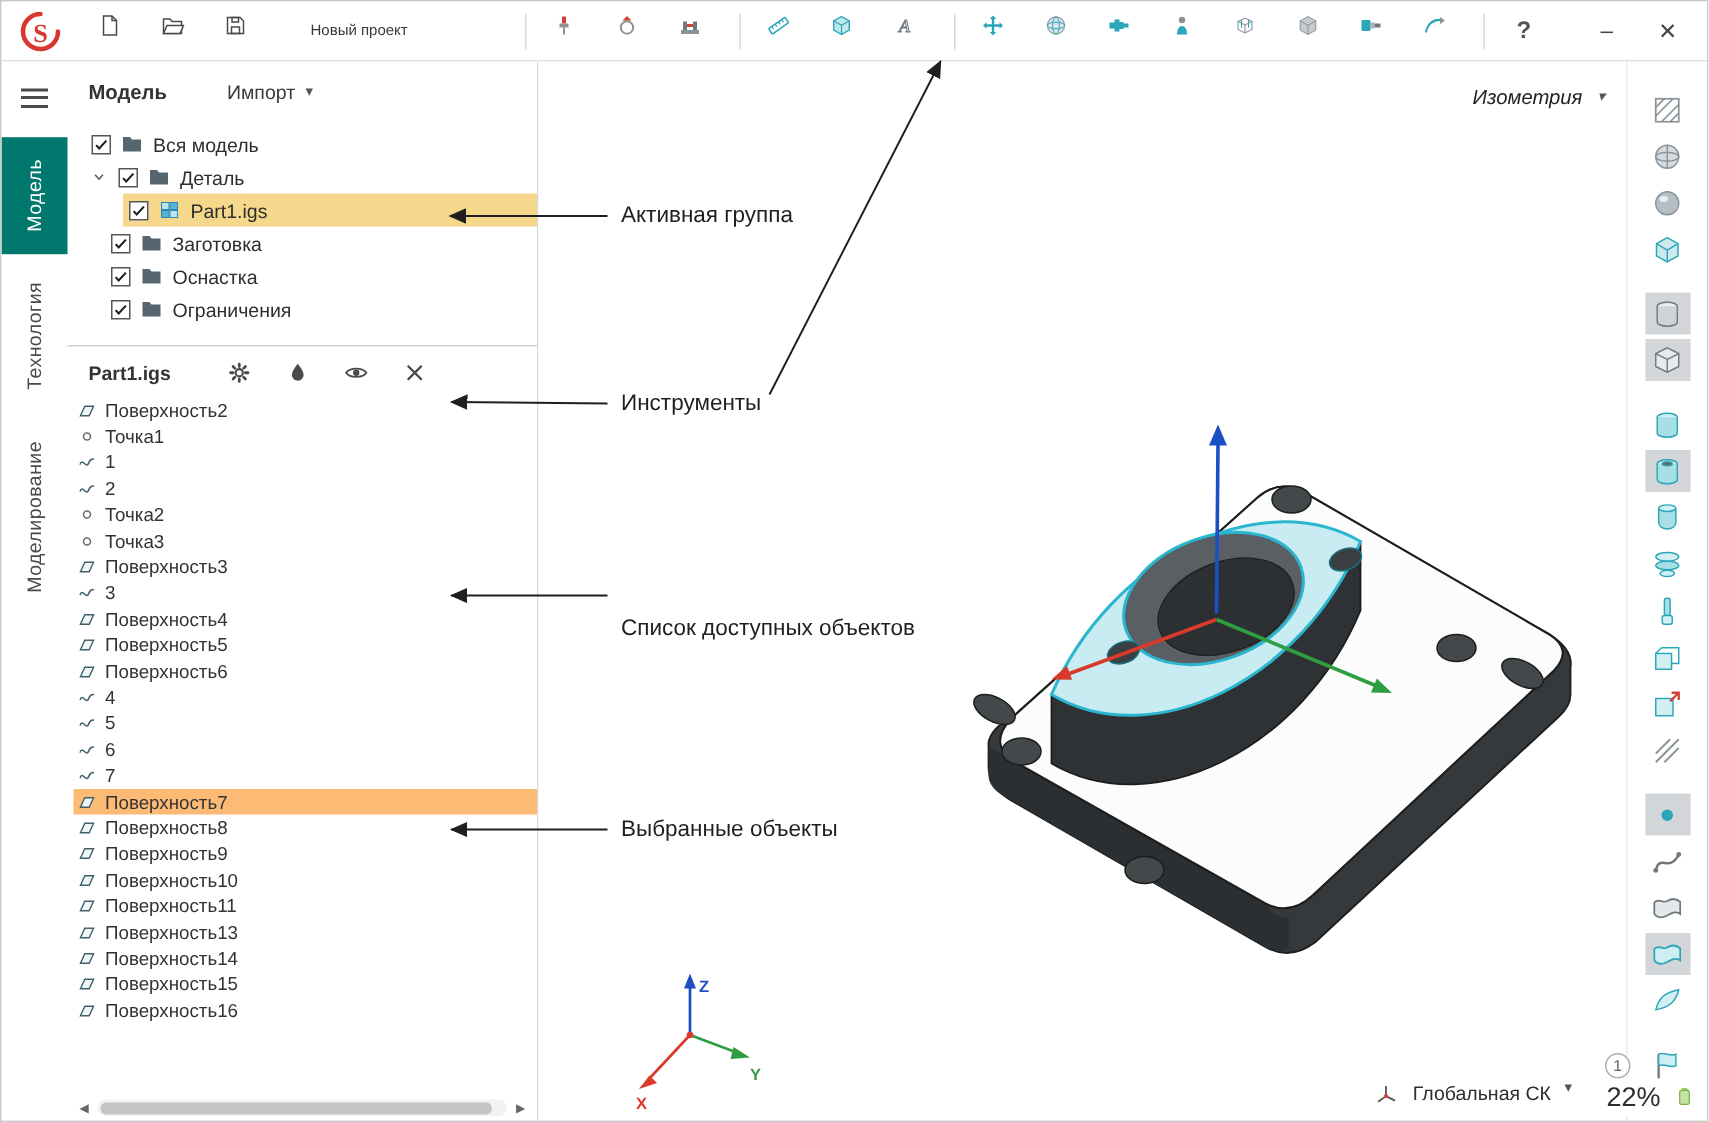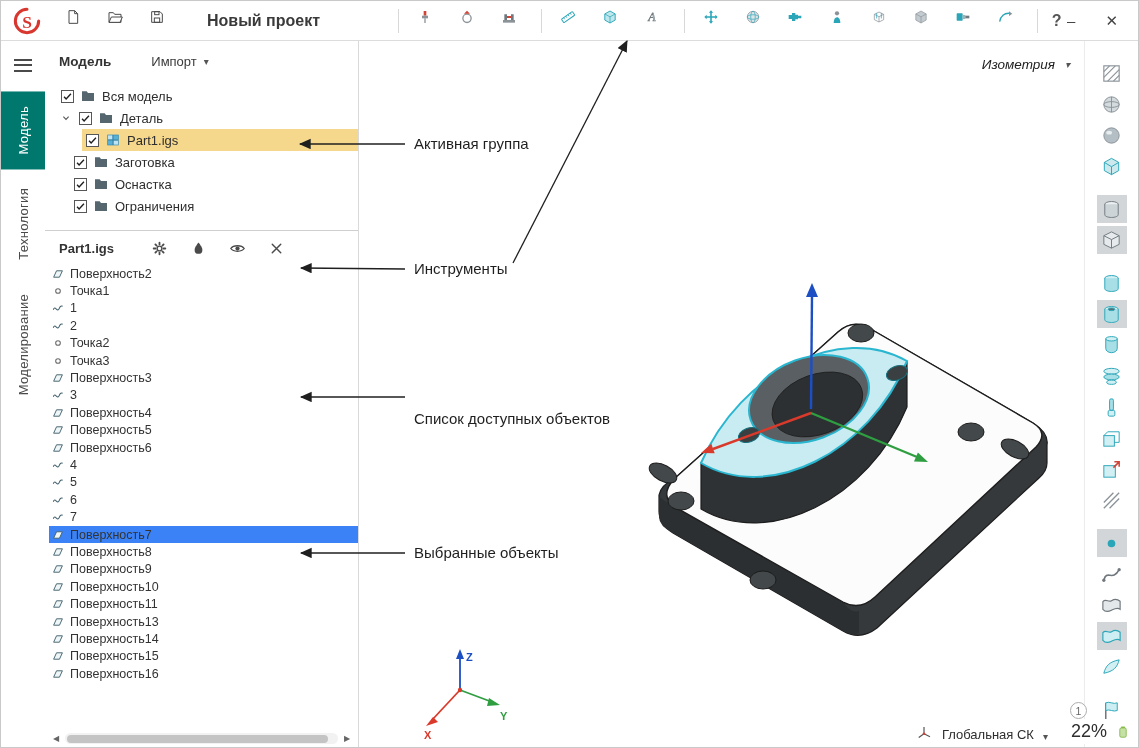--- a/index.html
+++ b/index.html
@@ -6,21 +6,21 @@
   html,body { width:1139px; height:748px; overflow:hidden; }
   body { font-family:"Liberation Sans",sans-serif; font-size:13px; color:#333; background:#fff; }
   #window { position:relative; width:1139px; height:748px; border:1px solid #c9c9c9; overflow:hidden; display:flex; flex-direction:column; background:#fff; }
 
   
   #topbar { flex:0 0 40px; height:40px; display:flex; align-items:center; border-bottom:1px solid #dcdcdc; padding:0 10px; background:#fff; }
   #logo { width:28px; height:28px; margin:0 14px 0 2px; display:flex; }
   #logo svg { width:28px; height:28px; }
   .tbtn { background:none; border:none; width:42px; height:32px; display:flex; align-items:center; justify-content:center; cursor:pointer; }
   .tbtn .icn, .tbtn svg { width:23px; height:23px; display:block; }
-  #project-title { font-weight:bold; font-size:16px; color:#3a3a3a; margin:0 70px 0 26px; white-space:nowrap; }
+  #project-title { font-weight:normal; font-size:10px; color:#3a3a3a; margin:0 70px 0 26px; white-space:nowrap; }
   .sep { width:1px; height:24px; background:#d8d8d8; margin:0 8px; flex:0 0 1px; }
   #topbar-tools { display:flex; align-items:center; }
   #help-btn { background:none; border:none; font-size:16px; font-weight:bold; color:#555; width:36px; height:32px; cursor:pointer; }
   #win-controls { margin-left:auto; display:flex; align-items:center; gap:30px; padding-right:10px; color:#444; font-size:15px; }
   #win-controls span { cursor:pointer; }
 
   
   #main { flex:1; display:flex; min-height:0; }
 
   
@@ -45,21 +45,21 @@
   .icn svg { width:16px; height:16px; display:block; }
   .exp svg { width:14px; height:14px; }
   .tree-row .lbl { font-size:13px; color:#2e2e2e; white-space:nowrap; }
   #panel-divider { border-top:1px solid #cfcfcf; margin-top:13px; }
   #object-header { display:flex; align-items:center; padding:9px 14px 8px; }
   #object-title { font-weight:bold; font-size:13px; margin-right:26px; }
   .ptool { background:none; border:none; margin:0 11px; cursor:pointer; display:flex; padding:0; }
   .ptool svg { width:17px; height:17px; display:block; }
   #object-list { flex:1; overflow:hidden; padding-left:4px; min-height:0; }
   .obj-row { display:flex; align-items:center; height:17.4px; gap:5px; padding-left:2px; cursor:pointer; }
-  .obj-row.sel { background:#3b82f6; }
+  .obj-row.sel { background:#fdba74; }
   .obj-row .icn svg { width:14px; height:14px; }
   .obj-row .lbl { font-size:12.5px; color:#333; white-space:nowrap; }
   #hscroll { flex:0 0 15px; display:flex; align-items:center; padding:0 4px 2px; gap:2px; }
   .sarrow { font-size:8px; color:#666; width:14px; text-align:center; cursor:pointer; }
   .strack { flex:1; height:11px; background:#f2f2f2; border-radius:6px; position:relative; }
   .sthumb { position:absolute; left:2px; right:10px; top:1.5px; height:8px; background:#c4c4c4; border-radius:4px; cursor:pointer; }
 
   
   #viewport { flex:1; position:relative; background:#fff; min-width:0; }
   #view-selector { position:absolute; top:16px; right:14px; display:flex; align-items:center; gap:10px; font-size:13.5px; color:#222; cursor:pointer; z-index:10;font-style:italic; }
@@ -72,21 +72,21 @@
   .rbtn.bged { background:#d2d6d8; }
   .rbtn svg { width:23px; height:23px; display:block; }
   .rgap { height:12px; flex:0 0 12px; }
 
   
   #overlay { position:absolute; inset:0; pointer-events:none; z-index:40; }
   #overlay svg { position:absolute; inset:0; }
   .ann { position:absolute; font-size:15px; color:#1f1f1f; white-space:nowrap; }
 
   
-  #statusbar { position:absolute; right:6px; bottom:3px; display:flex; align-items:flex-end; gap:9px; z-index:20; background:#fff; padding:2px 2px; }
+  #statusbar { position:absolute; right:6px; bottom:3px; display:flex; align-items:flex-start; gap:9px; z-index:20; background:#fff; padding:2px 2px; }
   #statusbar .icn svg { width:18px; height:18px; }
   #statusbar .bat svg { width:14px; height:20px; }
   #cs-label { font-size:13px; color:#2e2e2e; cursor:pointer; }
   #zoom-label { font-size:18px; color:#2e2e2e; margin-left:14px; }
   #page-badge { position:absolute; right:51px; bottom:28px; width:17px; height:17px; border:1px solid #adadad; border-radius:50%; color:#666; font-size:10.5px; display:flex; align-items:center; justify-content:center; z-index:20; background:#fff; cursor:pointer; }
 </style>
 </head>
 <body>
 
 <div id="window">

